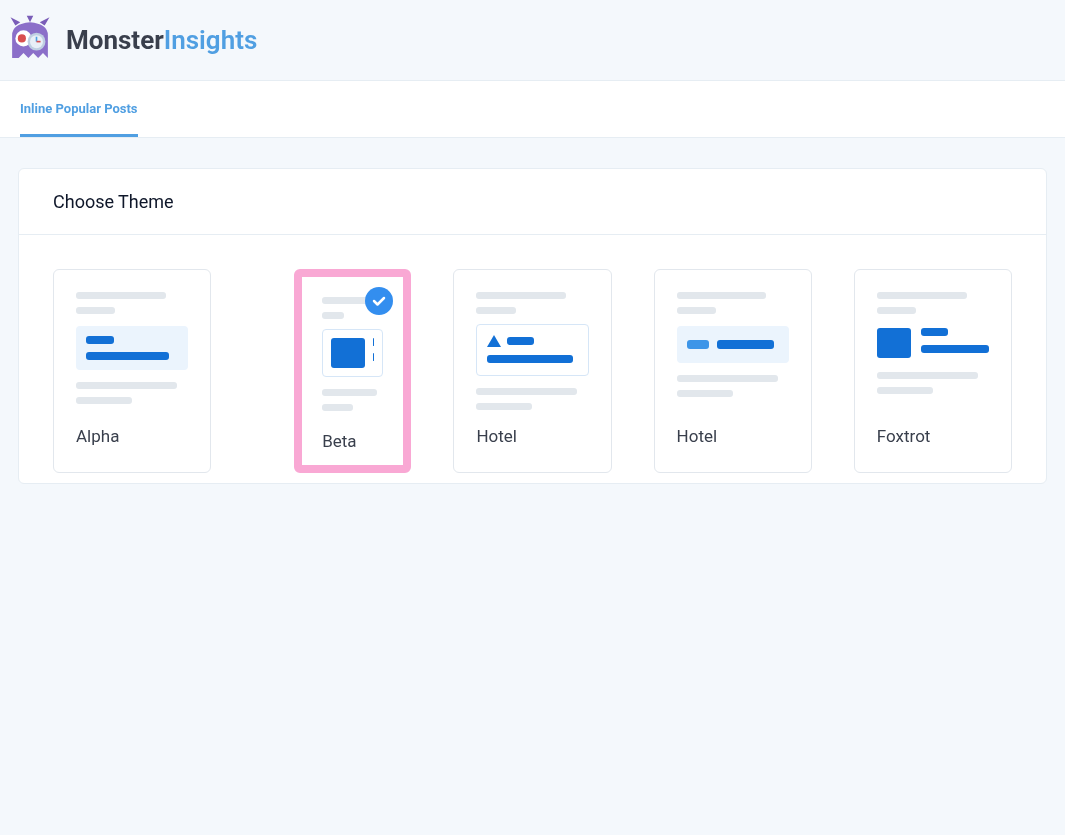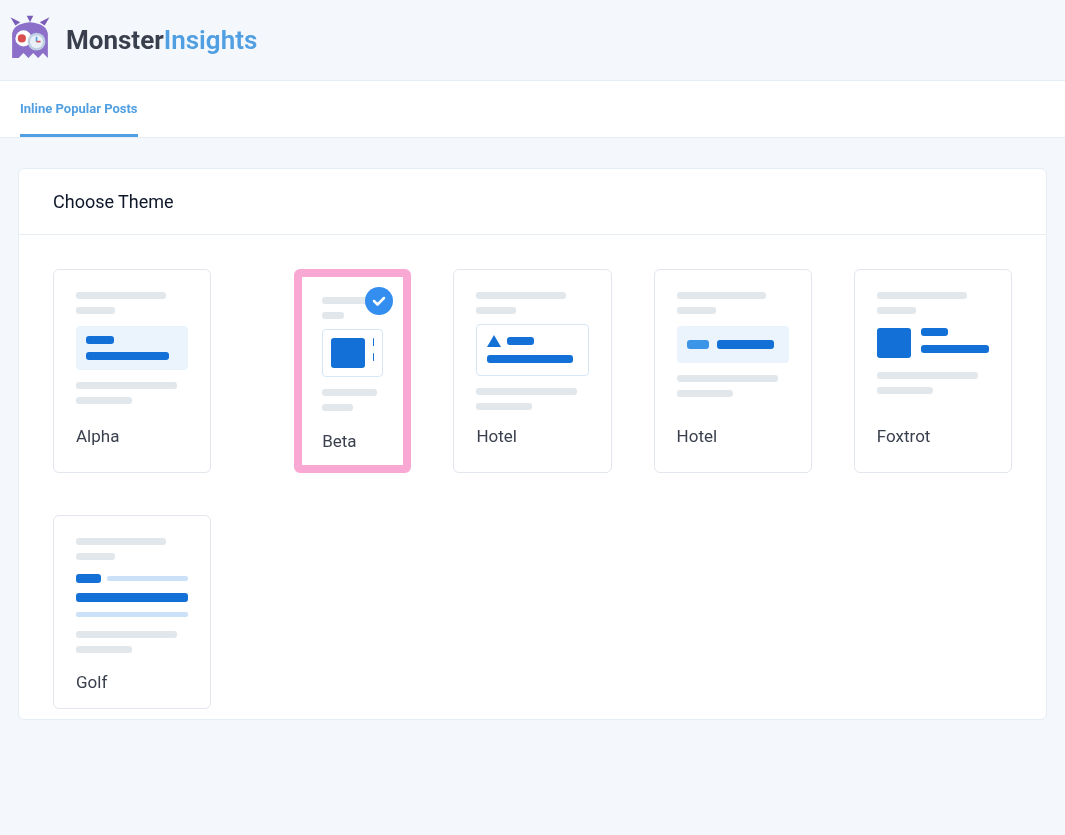--- a/index.html
+++ b/index.html
@@ -262,34 +262,19 @@
               <div class="skel blue" style="height:8px;width:40%;margin-bottom:9px;border-radius:3px;"></div>
               <div class="skel blue" style="height:8px;width:100%;border-radius:3px;"></div>
             </div>
           </div>
           <div class="skel grey" style="height:7px;width:90%;margin-bottom:8px;"></div>
           <div class="skel grey" style="height:7px;width:50%;"></div>
         </div>
         <div class="theme-name">Foxtrot</div>
       </div>
 
-      <div class="theme-card">
-        <div class="theme-preview">
-          <div class="skel grey" style="height:7px;width:80%;margin-bottom:8px;"></div>
-          <div class="skel grey" style="height:7px;width:35%;margin-bottom:14px;"></div>
-          <div style="display:flex;gap:6px;align-items:center;margin-bottom:10px;">
-            <div class="skel blue" style="height:9px;width:22%;border-radius:3px;"></div>
-            <div class="skel lightblue" style="height:5px;flex:1;border-radius:2px;"></div>
-          </div>
-          <div class="skel blue" style="height:9px;width:100%;border-radius:3px;margin-bottom:10px;"></div>
-          <div class="skel lightblue" style="height:5px;width:100%;border-radius:2px;margin-bottom:14px;"></div>
-          <div class="skel grey" style="height:7px;width:90%;margin-bottom:8px;"></div>
-          <div class="skel grey" style="height:7px;width:50%;"></div>
-        </div>
-        <div class="theme-name">Golf</div>
-      </div>
 
 
     </div>
 
 
   </div>
 </div>
 
 </body></html>

